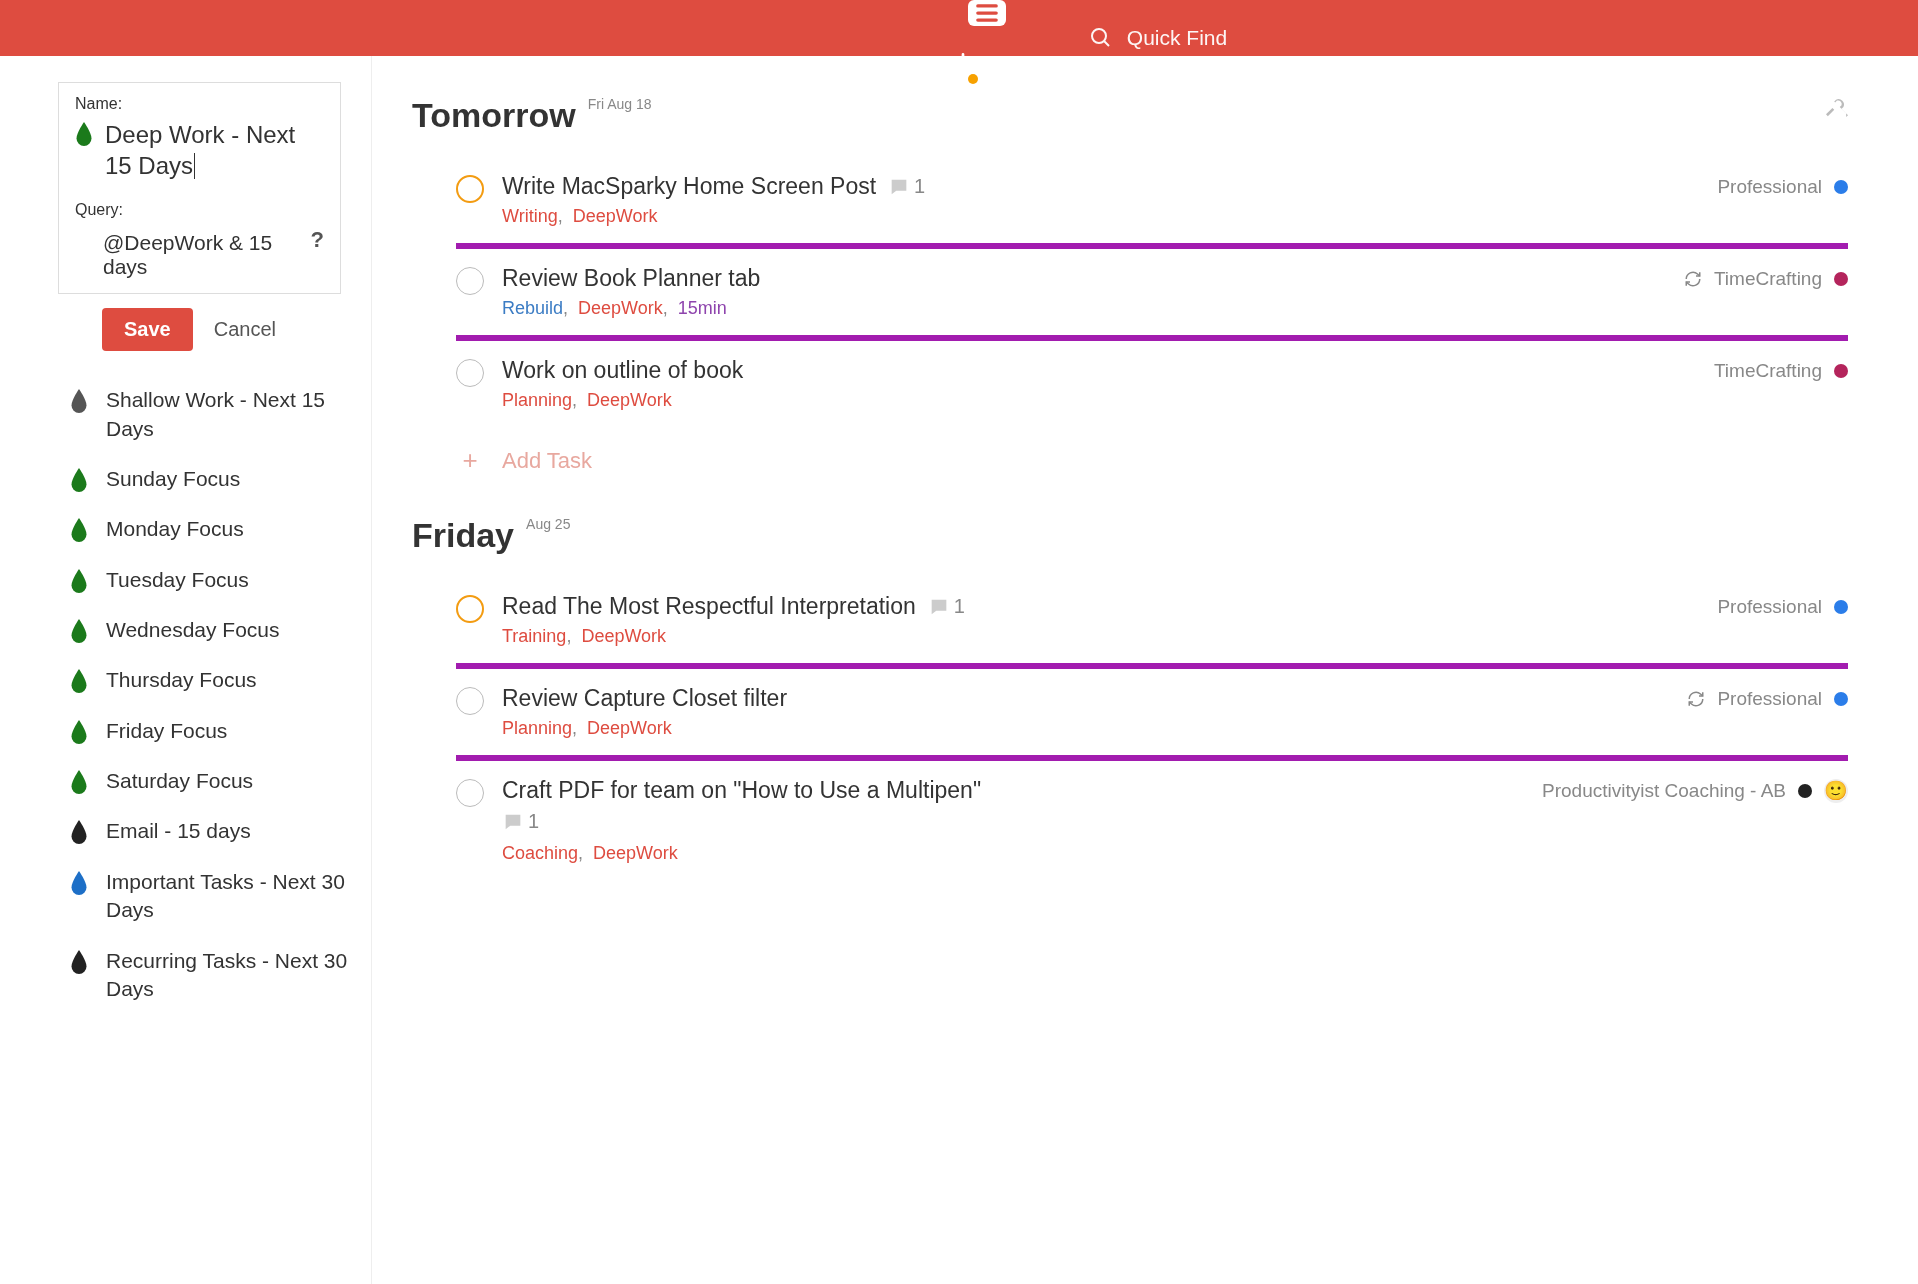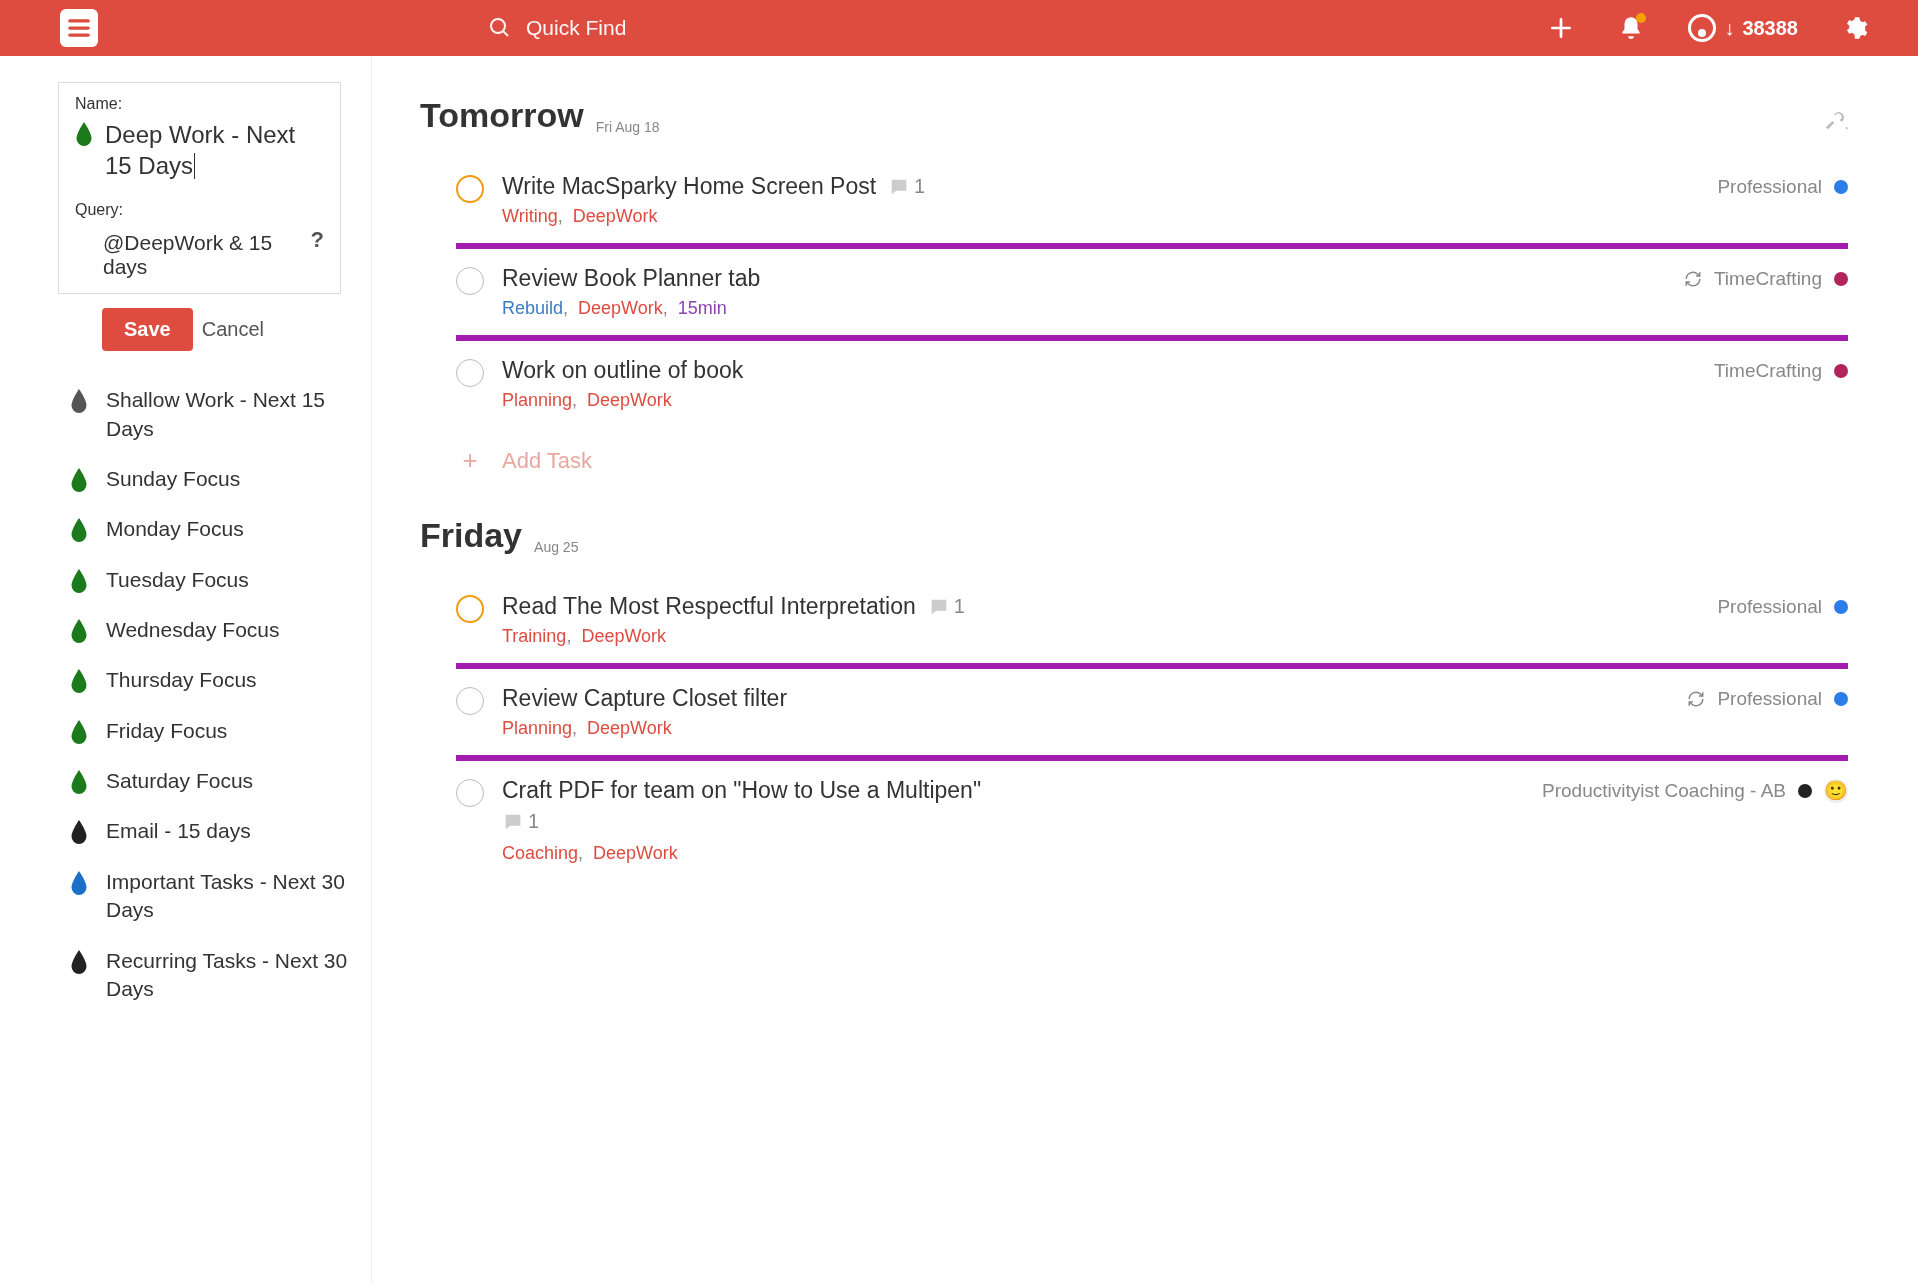--- a/index.html
+++ b/index.html
@@ -1,19 +1,19 @@
 <!DOCTYPE html>
 <html><head>
 <meta charset="utf-8">
 <style>
 * { box-sizing: border-box; margin: 0; padding: 0; }
 body { font-family: -apple-system, BlinkMacSystemFont, "Segoe UI", Helvetica, Arial, sans-serif; color: #333; background: #fff; }
 
 
-.header { background: #de4c40; height: 56px; display: flex; align-items: center; padding: 0 28px 0 12px; color: #fff; }
+.header { background: #de4c40; height: 56px; display: flex; align-items: center; padding: 0 4px 0 12px; color: #fff; flex-direction: column; }
 .logo { width: 38px; height: 38px; background: #fff; border-radius: 6px; display: flex; align-items: center; justify-content: center; margin-left: 48px; }
 .logo svg { width: 26px; height: 26px; }
 .search-wrap { margin-left: 390px; display: flex; align-items: center; gap: 14px; font-size: 21px; opacity: 0.95; }
 .spacer { flex: 1; }
 .hdr-icon { width: 26px; height: 26px; display:flex; align-items:center; justify-content:center; position: relative; margin: 0 22px; cursor:pointer; }
 .hdr-icon svg { width: 26px; height: 26px; fill: #fff; }
 .bell-dot { width: 10px; height: 10px; background: #f7a100; border-radius: 50%; position: absolute; top: -2px; right: -2px; }
 .karma { display: flex; align-items: center; gap: 8px; font-size: 20px; font-weight: 600; margin: 0 22px; }
 .karma-badge { width: 28px; height: 28px; border: 3px solid #fff; border-radius: 50%; position: relative; }
 .karma-badge::after { content: ""; position: absolute; width: 8px; height: 8px; background: #fff; border-radius: 50%; bottom: 2px; left: 50%; transform: translateX(-50%); }
@@ -26,32 +26,32 @@
 
 .filter-edit { border: 1px solid #ddd; margin: 26px 30px 0 58px; padding: 12px 16px 14px 16px; }
 .filter-edit .lbl { font-size: 16px; color: #333; }
 .filter-name-row { display: flex; align-items: flex-start; gap: 12px; margin-top: 6px; }
 .filter-name { font-size: 24px; line-height: 1.3; flex: 1; position: relative; }
 .filter-name::after { content: ""; display: inline-block; width: 1px; height: 1.1em; background: #333; vertical-align: text-bottom; margin-left: 1px; }
 .filter-edit .query-row { display: flex; align-items: flex-start; margin-top: 8px; }
 .filter-edit .query { font-size: 21px; margin-left: 28px; margin-top: 4px; flex: 1; }
 .help-q { font-size: 22px; font-weight: 700; color: #555; margin-left: 12px; }
 
-.btn-row { display: flex; align-items: center; gap: 9px; margin: 14px 0 24px 58px; padding-left: 44px; }
+.btn-row { display: flex; align-items: center; gap: 21px; margin: 14px 0 24px 58px; padding-left: 44px; }
 .btn-save { background: #de4c40; color: #fff; border: none; font-size: 20px; font-weight: 600; padding: 10px 22px; border-radius: 4px; cursor: pointer; }
 .btn-cancel { color: #555; font-size: 20px; cursor: pointer; }
 
 
 .filters { list-style: none; }
 .filters li { display: flex; align-items: flex-start; gap: 18px; padding: 11px 20px 11px 70px; font-size: 21px; line-height: 1.35; cursor: pointer; }
 .drop { width: 18px; height: 24px; flex-shrink: 0; margin-top: 3px; }
 .drop svg { width: 100%; height: 100%; }
 
 
-.section-head { display: flex; align-items: flex-end; gap: 12px; margin-bottom: 22px; margin-left: 8px; }
+.section-head { display: flex; align-items: flex-start; gap: 12px; margin-bottom: 22px; }
 .section-title { font-size: 34px; font-weight: 700; }
 .section-sub { font-size: 14px; color: #888; }
 .tools-icon { margin-left: auto; color: #bbb; }
 
 .task { display: flex; align-items: flex-start; gap: 18px; padding: 16px 0; border-bottom: 6px solid #a21caf; margin-left: 0; }
 .task:last-of-type { border-bottom: none; }
 .checkbox { width: 28px; height: 28px; border: 1.5px solid #bbb; border-radius: 50%; flex-shrink: 0; margin-top: 2px; cursor: pointer; }
 .checkbox.p2 { border: 2.5px solid #f39c12; }
 .task-body { flex: 1; }
 .task-title-row { display: flex; align-items: center; gap: 12px; flex-wrap: wrap; }

